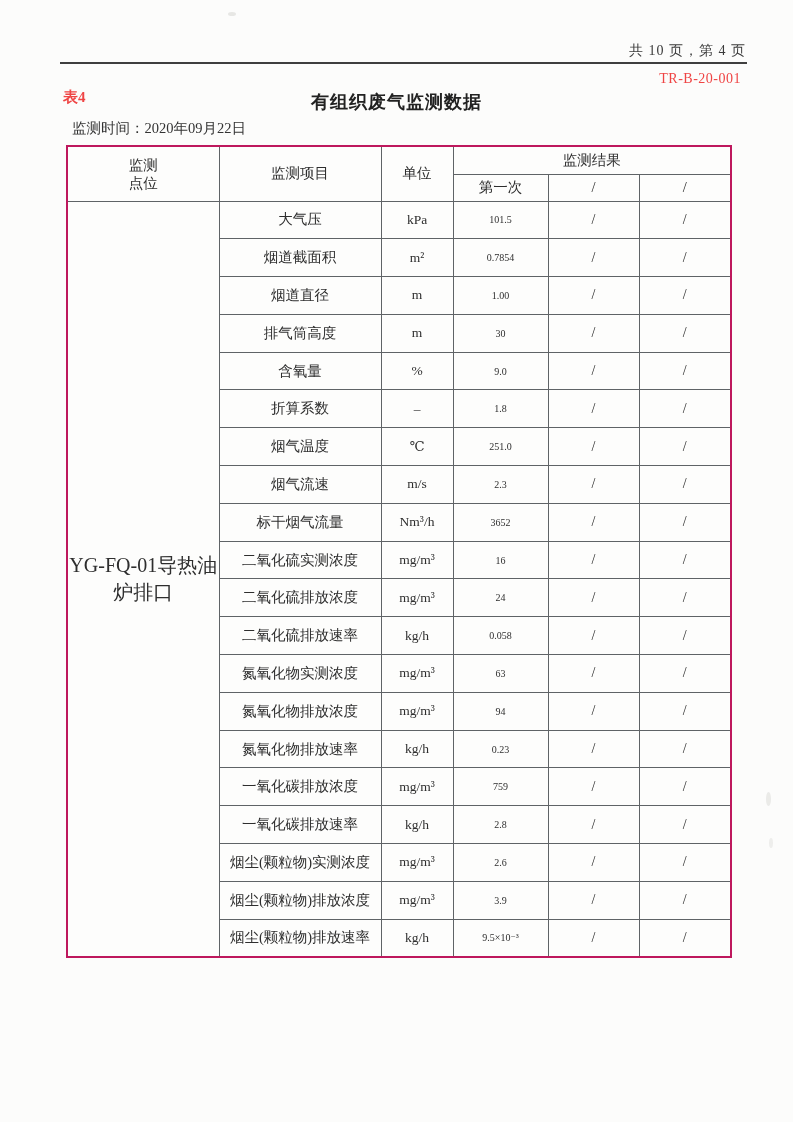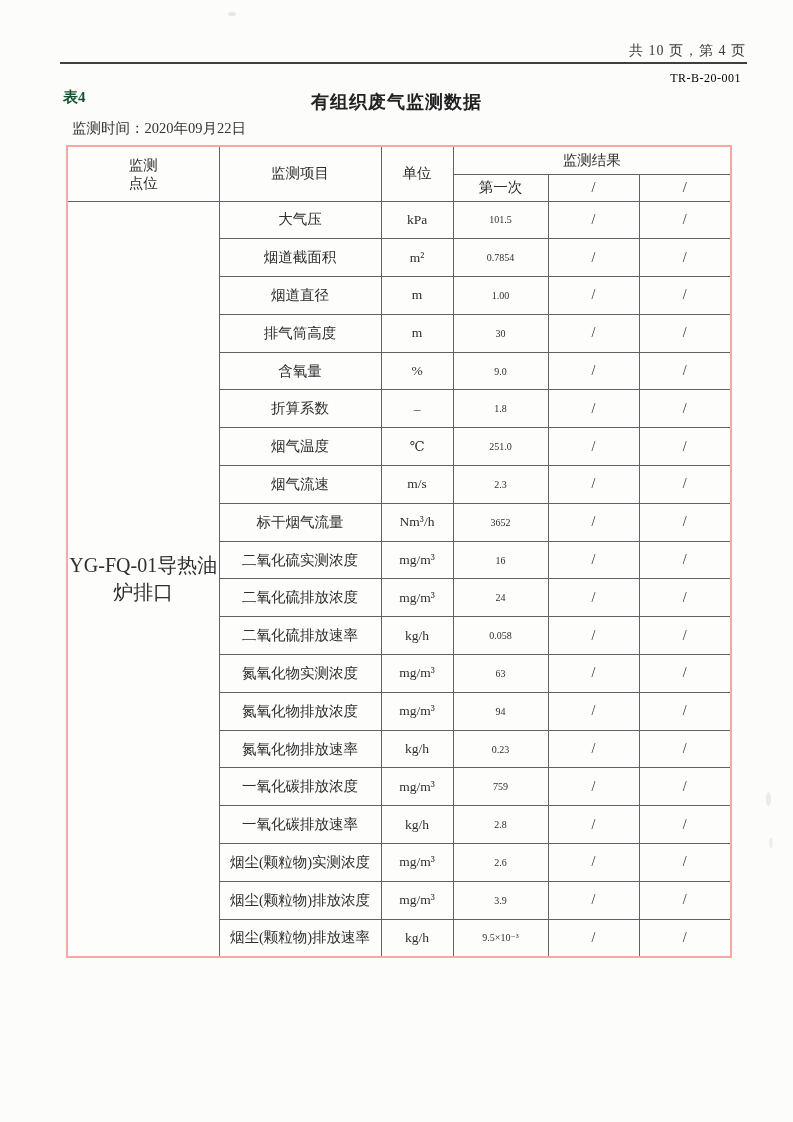--- a/index.html
+++ b/index.html
@@ -34,30 +34,30 @@
   }
   .hdr-rule {
     position: absolute;
     left: 60px; top: 62px;
     width: 687px; height: 2px;
     background: #3f3f3f;
   }
   .doc-code {
     position: absolute;
     right: 52px; top: 71px;
-    font-size: 12px;
+    font-size: 14px;
     letter-spacing: 0.5px;
-    color: #000000;
+    color: #ef4444;
   }
   .table-label {
     position: absolute;
     left: 63px; top: 88px;
     font-size: 15px;
     font-weight: bold;
-    color: #14532d;
+    color: #ef4444;
   }
   .doc-title {
     position: absolute;
     left: 0; top: 90px;
     width: 100%;
     text-align: center;
     font-size: 18px;
     font-weight: bold;
     letter-spacing: 1px;
     color: #222;
@@ -78,21 +78,21 @@
   }
   table.data th, table.data td {
     border: 1px solid #5f6366;
     text-align: center;
     vertical-align: middle;
     font-weight: normal;
     color: #2e2e2e;
     overflow: hidden;
     padding: 0 1px;
   }
-  table.data { border: 2px solid #fca5a5; }
+  table.data { border: 2px solid #be185d; }
   tr.hrow1 { height: 28px; }
   tr.hrow2 { height: 27px; }
   tbody tr { height: 37.8px; }
   .th-cn { font-size: 14.5px; }
   .th-point { white-space: pre-line; line-height: 1.25; }
   td.point-cell {
     vertical-align: top;
     padding-top: 7px;
     font-size: 20px;
     line-height: 1.35;

